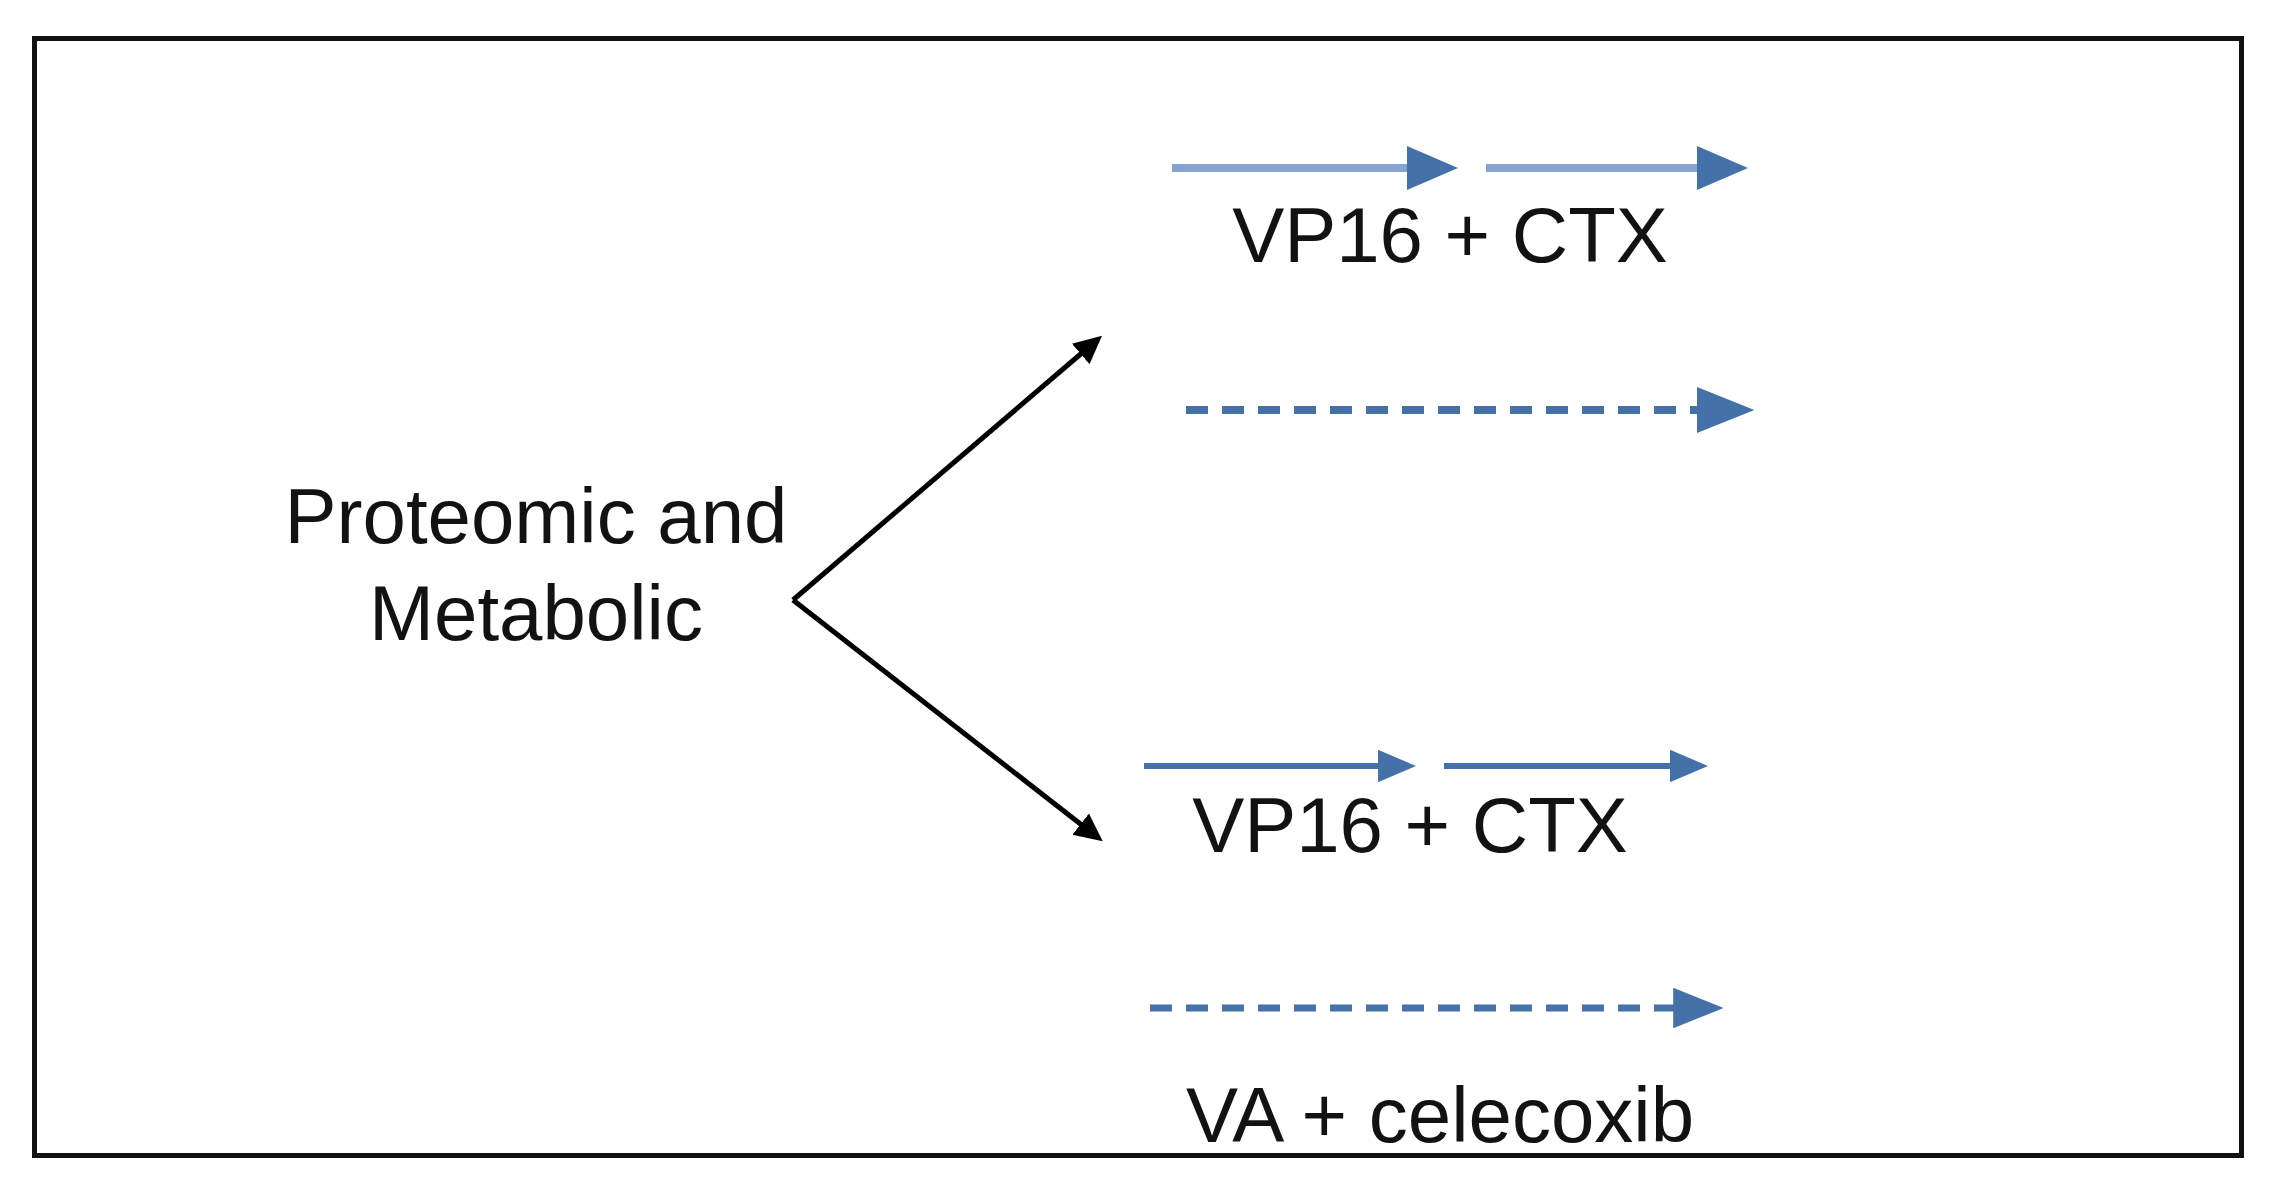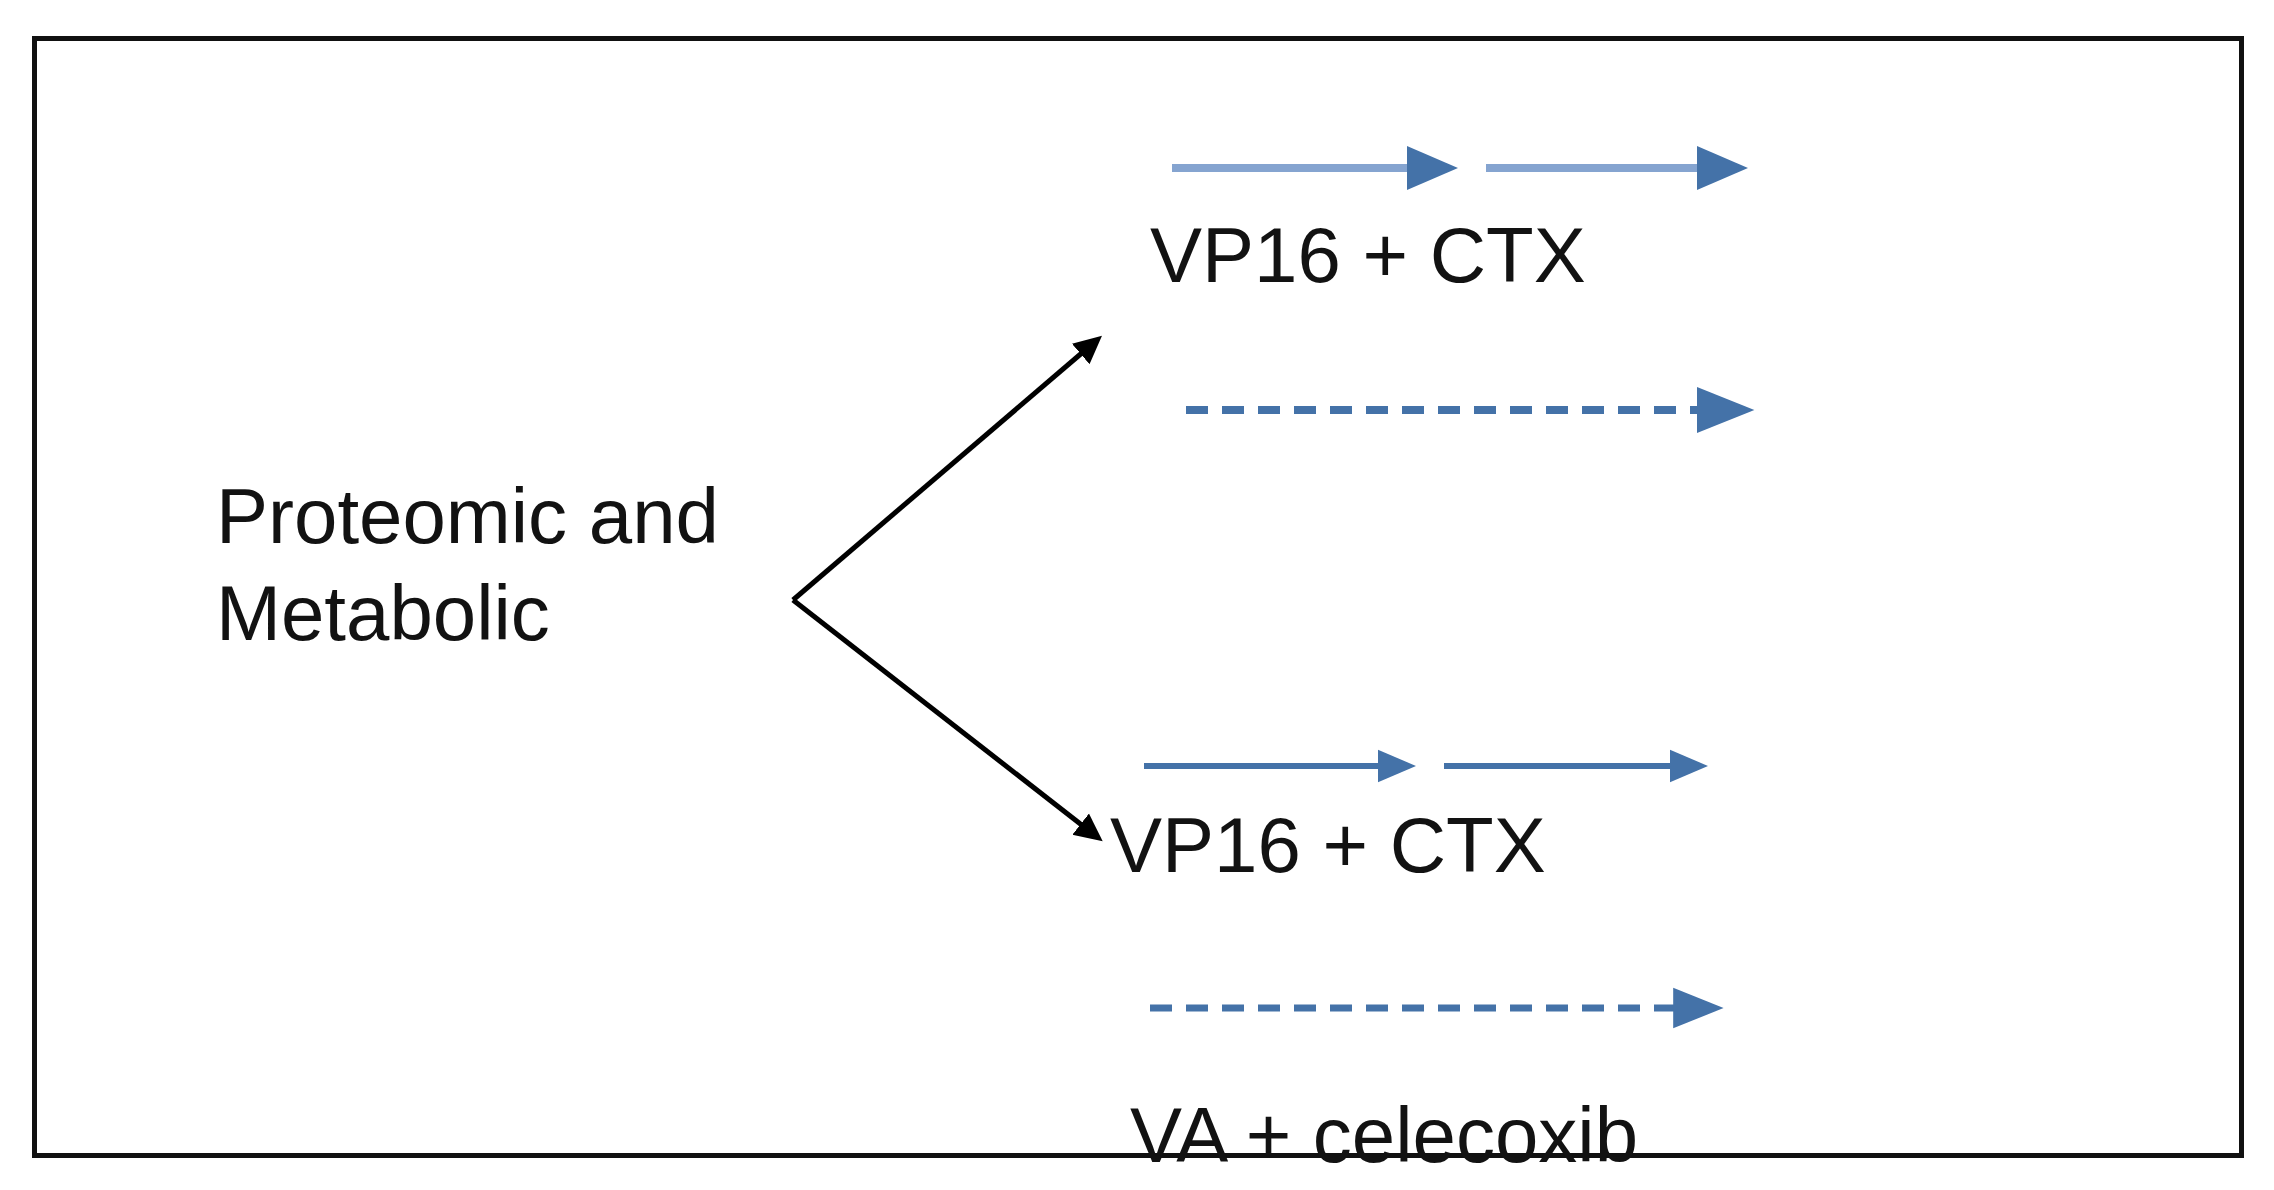--- a/index.html
+++ b/index.html
@@ -44,25 +44,26 @@
     white-space: nowrap;
     line-height: 1.0;
   }
   .source-label {
     left: 216px;
     top: 468px;
     font-size: 78px;
     line-height: 97px;
     white-space: normal;
     width: 640px;
+    text-align: center;
   }
   .source-label .line { display: block; }
   .branch-label {
     font-size: 78px;
-    margin-top: 20px;
+    text-align: center;
   }
   #label-vp16-ctx-top   { left: 1150px; top: 196px;  width: 600px; }
   #label-tki            { left: 1150px; top: 440px;  width: 600px; }
   #label-vp16-ctx-bottom{ left: 1110px; top: 786px;  width: 600px; }
   #label-va-celecoxib   { left: 1130px; top: 1076px; width: 620px; }
 </style>
 </head>
 <body>
 
 <div id="figure-root">

